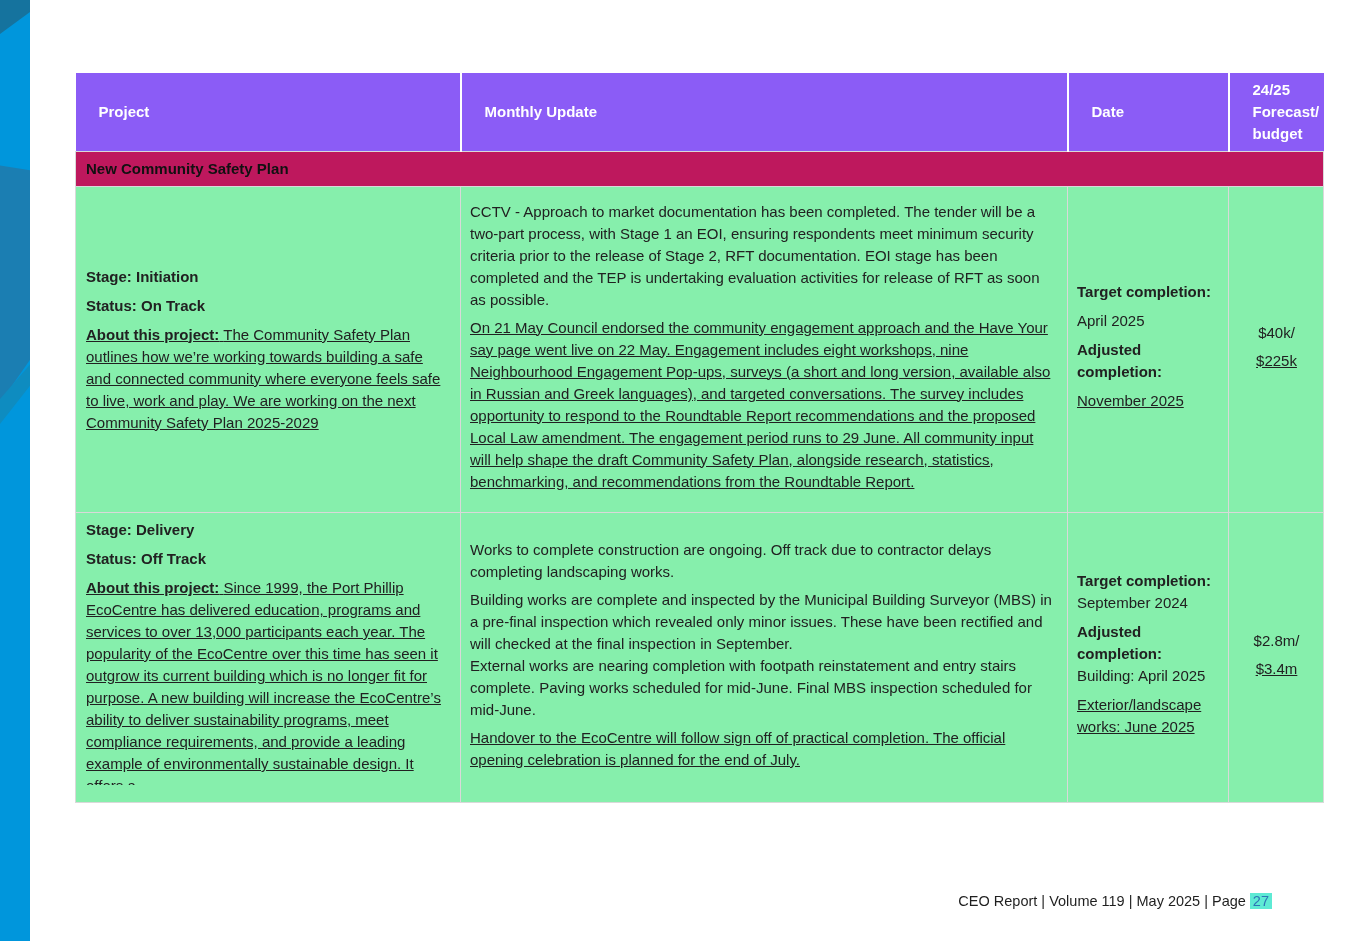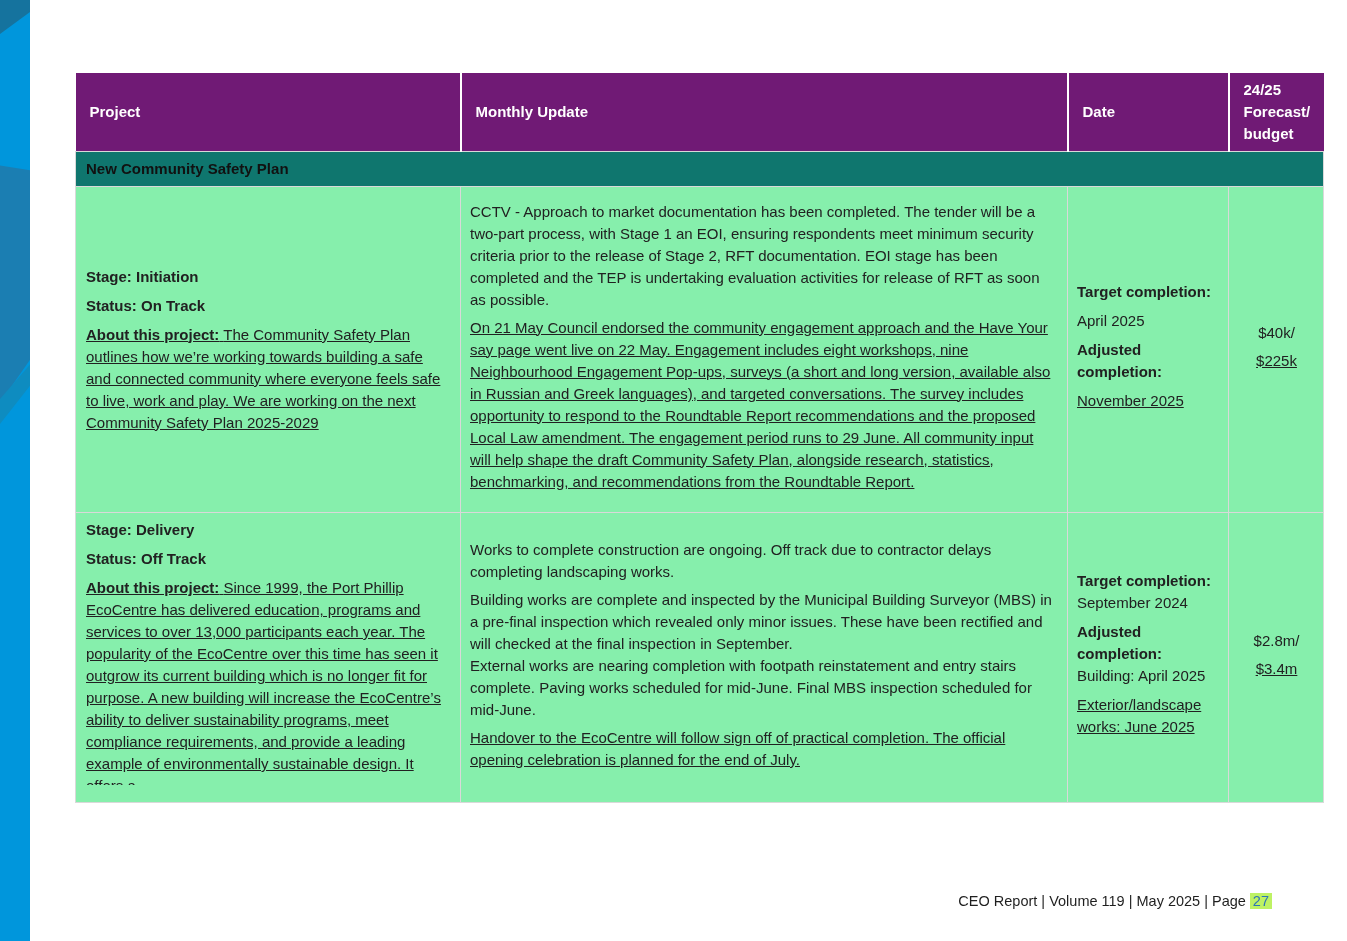--- a/index.html
+++ b/index.html
@@ -16,26 +16,26 @@
     -webkit-clip-path:polygon(0 1%,100% 3%,100% 82%,0 100%);clip-path:polygon(0 1%,100% 3%,100% 82%,0 100%);}
   .stripe-wedge{position:absolute;left:0;top:358px;width:30px;height:66px;background:#0E8CC0;
     -webkit-clip-path:polygon(0 62%,100% 10%,100% 42%,0 100%);clip-path:polygon(0 62%,100% 10%,100% 42%,0 100%);}
   
   table.report{
     position:absolute;left:75px;top:73px;width:1248px;
     border-collapse:collapse;table-layout:fixed;
     font-size:15px;line-height:22px;
   }
   table.report th{
-    background:#701a75;color:#ffffff;font-weight:bold;text-align:left;
-    vertical-align:middle;padding:6px 14px;height:72px;box-sizing:border-box;
+    background:#8b5cf6;color:#ffffff;font-weight:bold;text-align:left;
+    vertical-align:middle;padding:6px 23px;height:72px;box-sizing:border-box;
   }
   table.report th + th{border-left:2px solid #ffffff;}
   tr.section td{
-    background:#0f766e;font-weight:bold;color:#111111;
+    background:#be185d;font-weight:bold;color:#111111;
     height:35px;padding:2px 10px;vertical-align:middle;
     border:1px solid #D9D9D9;box-sizing:border-box;
   }
   tr.bodyrow td{
     background:#86efac;border:1px solid #D9D9D9;vertical-align:middle;
     padding:10px 9px;box-sizing:border-box;
   }
   tr.r1{height:326px;}
   tr.r2{height:290px;}
   tr.r2 td.project{vertical-align:top;padding-top:6px;}
@@ -48,21 +48,21 @@
   td.update p{margin:0 0 6px 0;}
   td.update p.mb0{margin-bottom:0;}
   td.date p{margin:0 0 7px 0;}
   td.date p.mb0{margin-bottom:0;}
   td.budget p{margin:0 0 6px 0;text-align:center;}
   
   .footer{
     position:absolute;top:893px;right:75px;
     font-size:14.5px;color:#1f1f1f;white-space:nowrap;
   }
-  .pagenum{color:#2E75B6;background:#bef264;padding:0 3px;margin-left:4px;}
+  .pagenum{color:#2E75B6;background:#5eead4;padding:0 3px;margin-left:4px;}
 </style>
 </head>
 <body>
 
 <div class="stripe">
   <div class="stripe-top"></div>
   <div class="stripe-band"></div>
   <div class="stripe-wedge"></div>
 </div>
 

